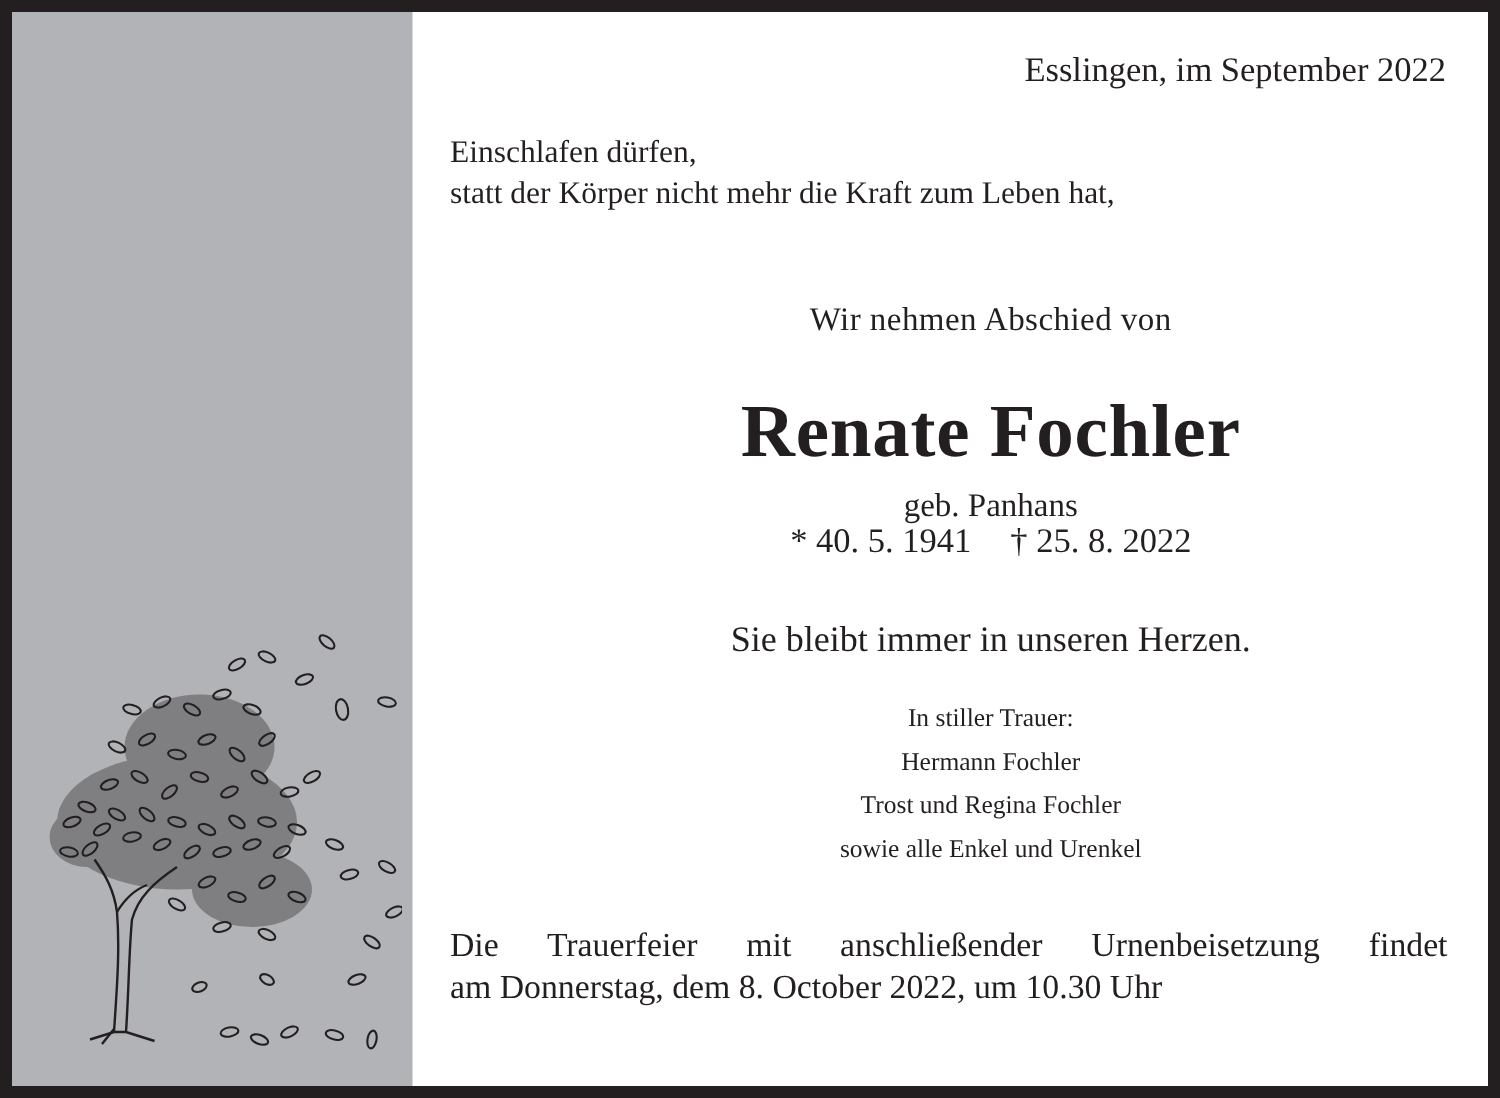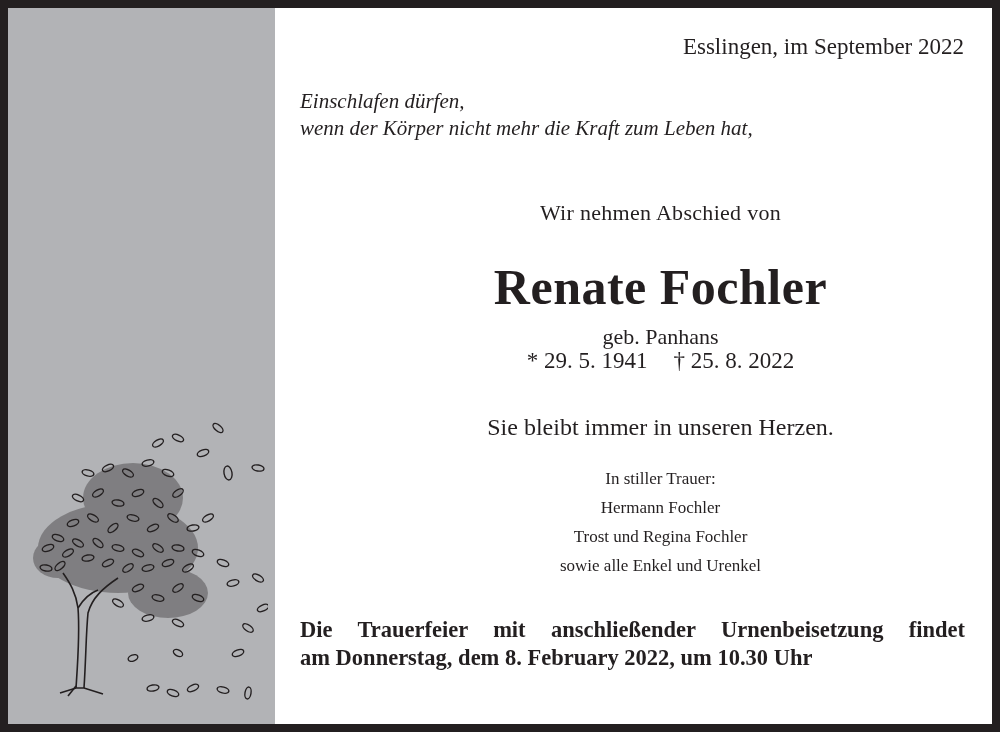--- a/index.html
+++ b/index.html
@@ -2,30 +2,30 @@
 <html><head>
   <meta charset="utf-8">
   <style>
     html, body { margin: 0; padding: 0; }
     body { width: 1000px; height: 732px; background: #231f20; position: relative; overflow: hidden; }
     .frame { position: absolute; left: 8px; top: 8px; width: 984px; height: 716px; background: #ffffff; }
     .side-panel { position: absolute; left: 0; top: 0; width: 267px; height: 716px; background: #b2b3b6; }
     .tree { position: absolute; left: 10px; top: 410px; width: 250px; height: 290px; }
     .content { position: absolute; left: 267px; top: 0; width: 717px; height: 716px; font-family: "Liberation Serif", "DejaVu Serif", serif; color: #231f20; }
     .place-date { position: absolute; right: 28px; top: 26px; font-size: 23px; }
-    .poem { position: absolute; left: 25px; top: 80px; font-size: 21px; font-style: italic; line-height: 27px; }
+    .poem { position: absolute; left: 25px; top: 80px; font-size: 21px; line-height: 27px; }
     .centered { position: absolute; left: 0; width: 100%; text-align: center; padding-left: 27px; }
     .intro { top: 192px; font-size: 22px; letter-spacing: 0.3px; }
     .name { top: 250px; font-size: 50px; font-weight: bold; letter-spacing: 0.5px; }
     .birthname { top: 316px; font-size: 22px; }
     .dates { top: 340px; font-size: 23px; }
     .dates span + span { margin-left: 26px; }
     .tagline { top: 406px; font-size: 24px; }
     .mourners { top: 456px; font-size: 17px; line-height: 29px; }
-    .funeral { position: absolute; left: 25px; width: 665px; top: 608px; font-size: 22.5px; line-height: 28px; text-align: justify; font-weight: bold; }
+    .funeral { position: absolute; left: 25px; width: 665px; top: 608px; font-size: 22.5px; line-height: 28px; text-align: justify; }
     .funeral div { text-align-last: justify; }
     .funeral div:last-child { text-align-last: left; }
   </style>
 </head>
 <body>
 
 <div class="frame">
   <div class="side-panel">
     <svg class="tree" viewBox="0 0 250 290" xmlns="http://www.w3.org/2000/svg">
       <g fill="none" stroke="#231f20" stroke-width="1.6">
@@ -109,36 +109,36 @@
         <ellipse cx="150" cy="175" rx="40" ry="25"></ellipse>
       </g>
     </svg>
   </div>
 
   <div class="content">
     <div class="place-date">Esslingen, im September 2022</div>
 
     <div class="poem">
       <div>Einschlafen dürfen,</div>
-      <div>wenn der Körper nicht mehr die Kraft zum Leben hat,</div>
+      <div>statt der Körper nicht mehr die Kraft zum Leben hat,</div>
     </div>
 
     <div class="centered intro">Wir nehmen Abschied von</div>
     <div class="centered birthname">geb. Panhans</div>
     <div class="centered name">Renate Fochler</div>
     <div class="centered dates">
-      <span>* 29. 5. 1941</span><span>† 25. 8. 2022</span>
+      <span>* 40. 5. 1941</span><span>† 25. 8. 2022</span>
     </div>
     <div class="centered tagline">Sie bleibt immer in unseren Herzen.</div>
 
     <div class="centered mourners">
       <div>In stiller Trauer:</div>
       <div>Hermann Fochler</div>
       <div>Trost und Regina Fochler</div>
       <div>sowie alle Enkel und Urenkel</div>
     </div>
 
     <div class="funeral">
       <div>Die Trauerfeier mit anschließender Urnenbeisetzung findet</div>
-      <div>am Donnerstag, dem 8. February 2022, um 10.30 Uhr</div>
+      <div>am Donnerstag, dem 8. October 2022, um 10.30 Uhr</div>
     </div>
   </div>
 </div>
 
 </body></html>

